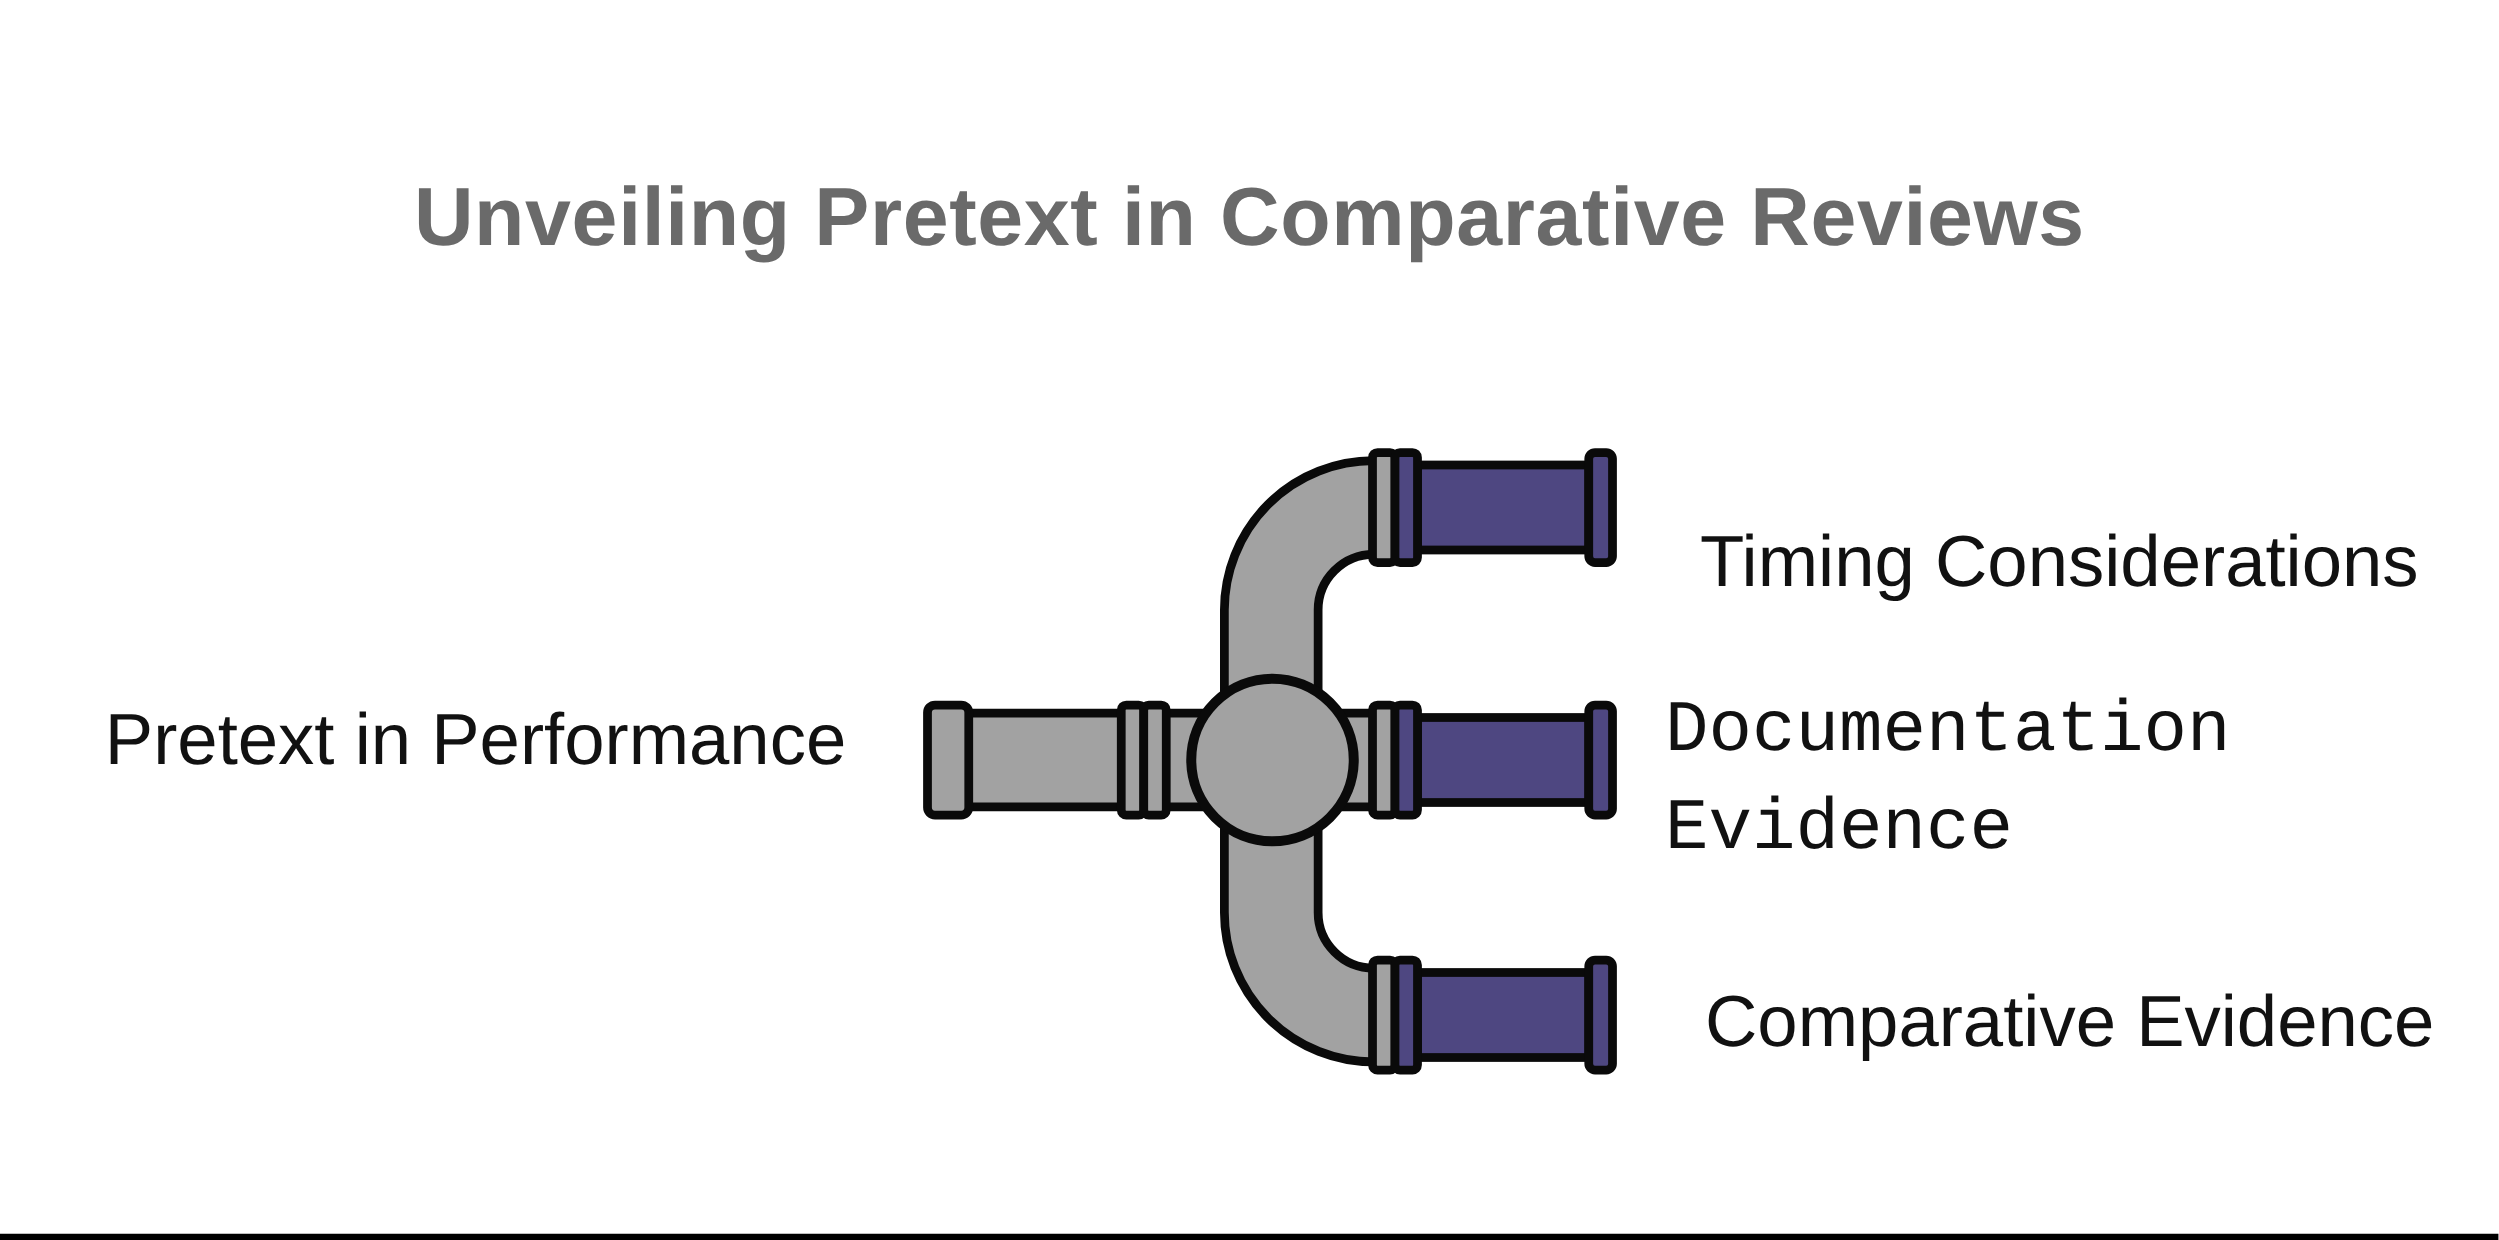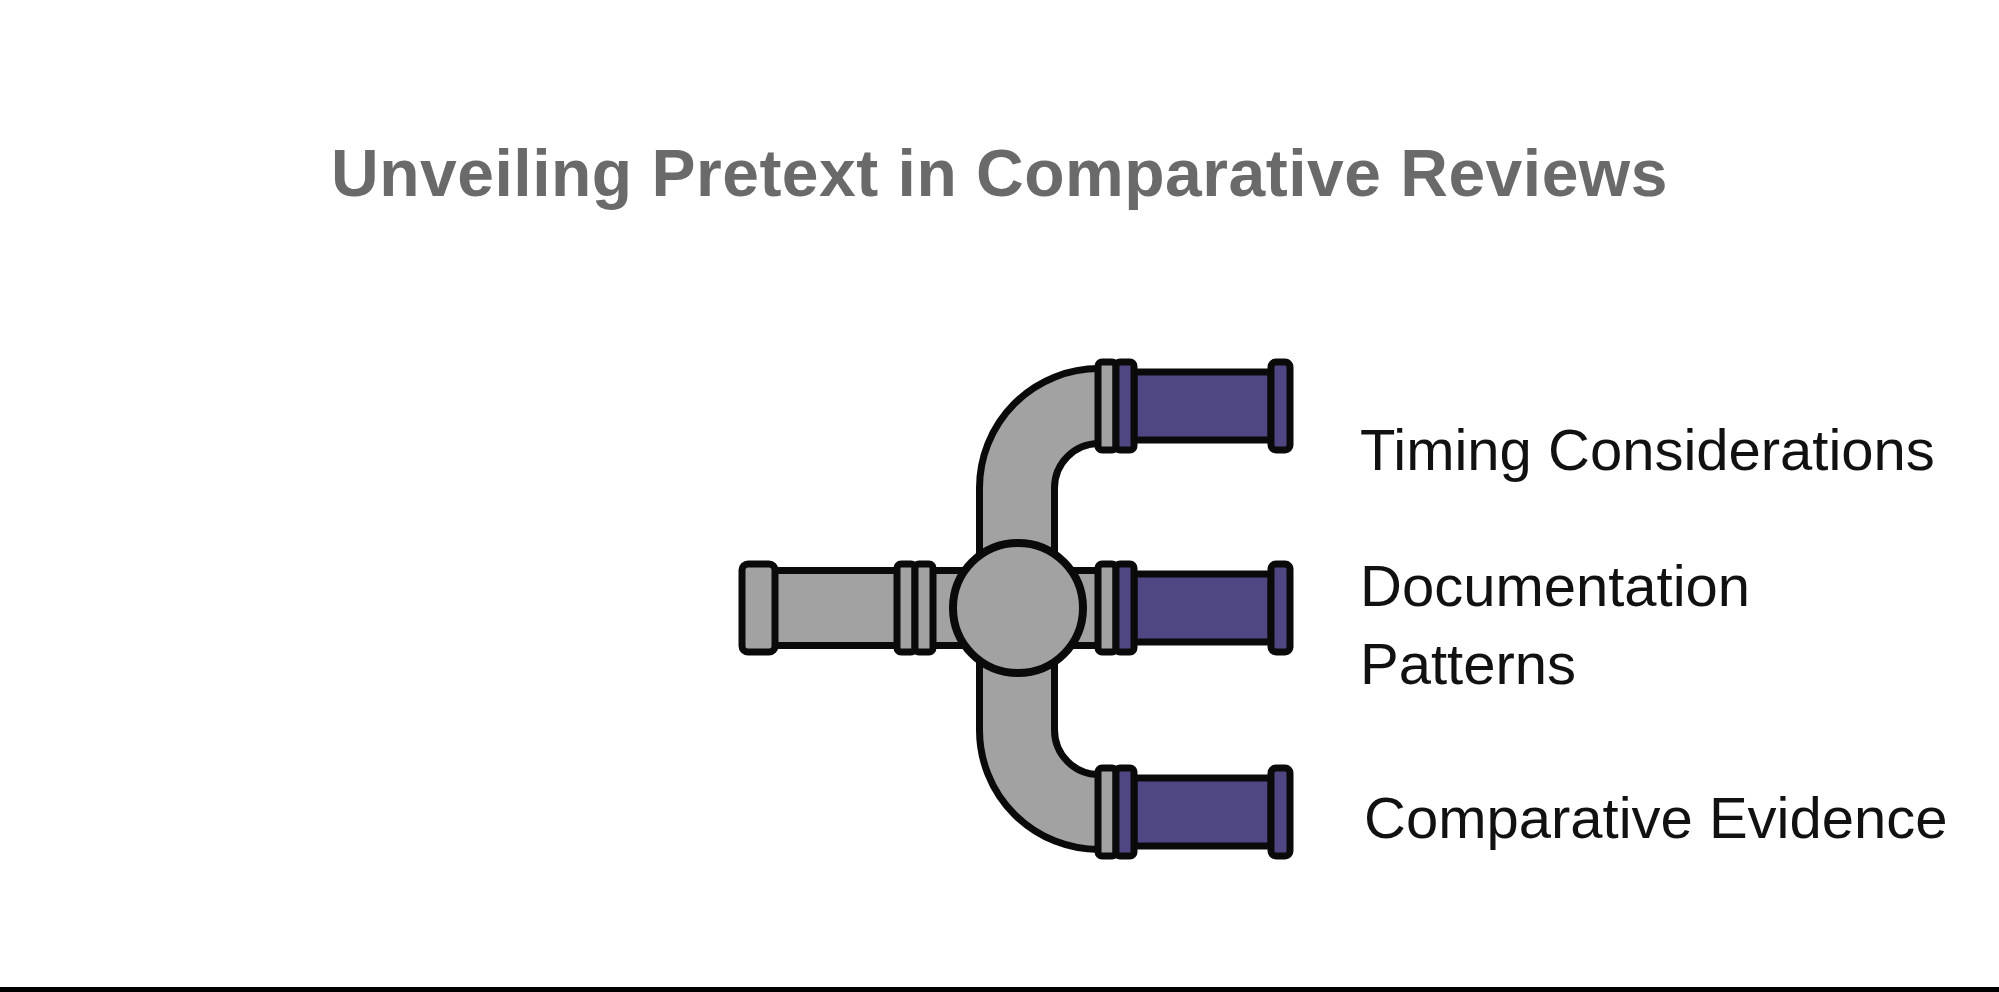--- a/index.html
+++ b/index.html
@@ -31,21 +31,21 @@
     color:#111111;
     white-space:nowrap;
   }
   .node-label span{display:block;}
   .label-root{
     right:1322px;
     top:553px;
     text-align:right;
   }
   .label-timing{left:1360px;top:367px;margin-top:44px;}
-  .label-documentation{left:1360px;top:547px;}
+  .label-documentation{left:1332px;top:547px;font-family:Liberation Mono, monospace;}
   .label-comparative{left:1364px;top:779px;text-align:center;}
   .pipes{
     position:absolute;
     top:0;left:0;
   }
   .bottom-rule{
     position:absolute;
     left:0;
     bottom:0;
     width:100%;
@@ -95,25 +95,26 @@
 
     <g>
       <rect x="1134" y="778" width="137" height="68" stroke-width="7" fill="#4e4781" stroke="#0a0a0a"></rect>
       <rect x="1098" y="768" width="18" height="88" rx="4" stroke-width="7" fill="#a2a2a2" stroke="#0a0a0a"></rect>
       <rect x="1116" y="768" width="18" height="88" rx="4" stroke-width="7" fill="#4e4781" stroke="#0a0a0a"></rect>
       <rect x="1271" y="768" width="19" height="88" rx="5" stroke-width="7" fill="#4e4781" stroke="#0a0a0a"></rect>
     </g>
   </svg>
 
   <div class="node-label label-root" style="color: rgb(17, 17, 17);">
+    <span>Pretext in Performance</span>
   </div>
 
   <div class="node-label label-timing" style="color: rgb(17, 17, 17);">Timing Considerations</div>
 
   <div class="node-label label-documentation" style="color: rgb(17, 17, 17);">
     <span>Documentation</span>
-    <span>Patterns</span>
+    <span>Evidence</span>
   </div>
 
   <div class="node-label label-comparative" style="color: rgb(17, 17, 17);">Comparative Evidence</div>
 
   <div class="bottom-rule" style="background: rgb(0, 0, 0);"></div>
 </div>
 
 </body></html>

